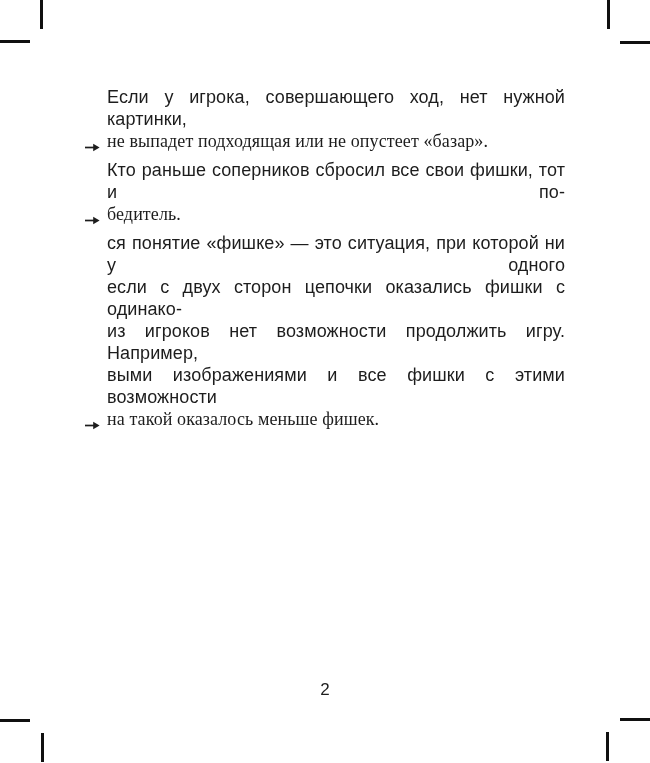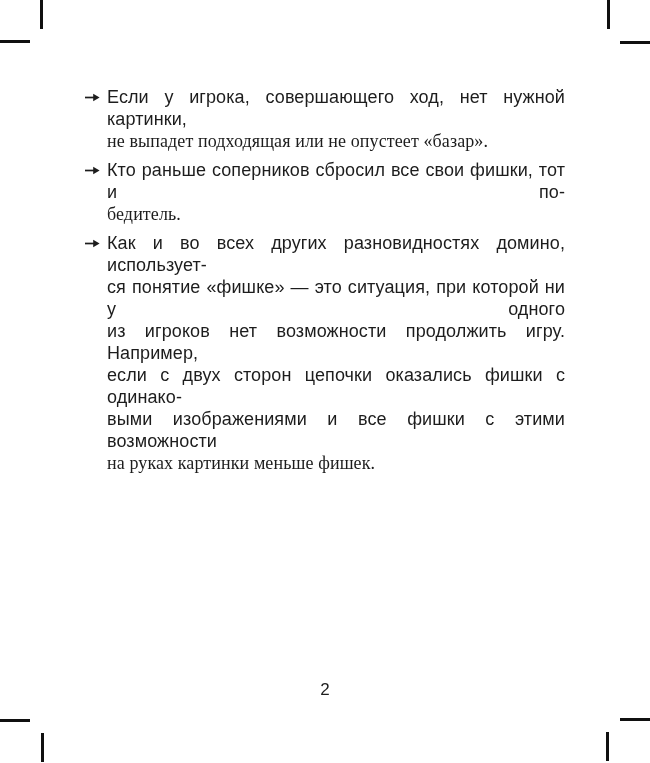--- a/index.html
+++ b/index.html
@@ -36,21 +36,21 @@
 
   
   .bullet-list {
     position: absolute;
     left: 85px;
     top: 86px;
     width: 480px;
   }
   .bullet-item {
     display: flex;
-    align-items: flex-start;
+    align-items: flex-end;
     margin-bottom: 7px;
   }
   .marker {
     flex: 0 0 22px;
     width: 22px;
     padding-top: 7px;
     color: #1d1d1d;
   }
   .marker svg { display: block; }
   .lines {
@@ -120,24 +120,23 @@
         </div>
   </div>
       <div class="bullet-item">
     <span class="marker">
       <svg width="15" height="9" viewBox="0 0 15 9" aria-hidden="true">
         <line x1="0" y1="4.5" x2="9" y2="4.5" stroke="currentColor" stroke-width="1.7"></line>
         <path d="M8.2 0.7 L14.6 4.5 L8.2 8.3 Z" fill="currentColor"></path>
       </svg>
     </span>
     <div class="lines">
-          <div class="line">Как и во всех других разновидностях домино, использует-</div>
           <div class="line">ся понятие «фишке» — это ситуация, при которой ни у одного</div>
+          <div class="line">если с двух сторон цепочки оказались фишки с одинако-</div>
           <div class="line">из игроков нет возможности продолжить игру. Например,</div>
-          <div class="line">если с двух сторон цепочки оказались фишки с одинако-</div>
           <div class="line">выми изображениями и все фишки с этими возможности</div>
-          <div class="line last">на руках картинки меньше фишек.</div>
+          <div class="line last">на такой оказалось меньше фишек.</div>
         </div>
   </div>
     </div>
 
   <div class="page-number">2</div>
 </div>
 
 </body></html>

